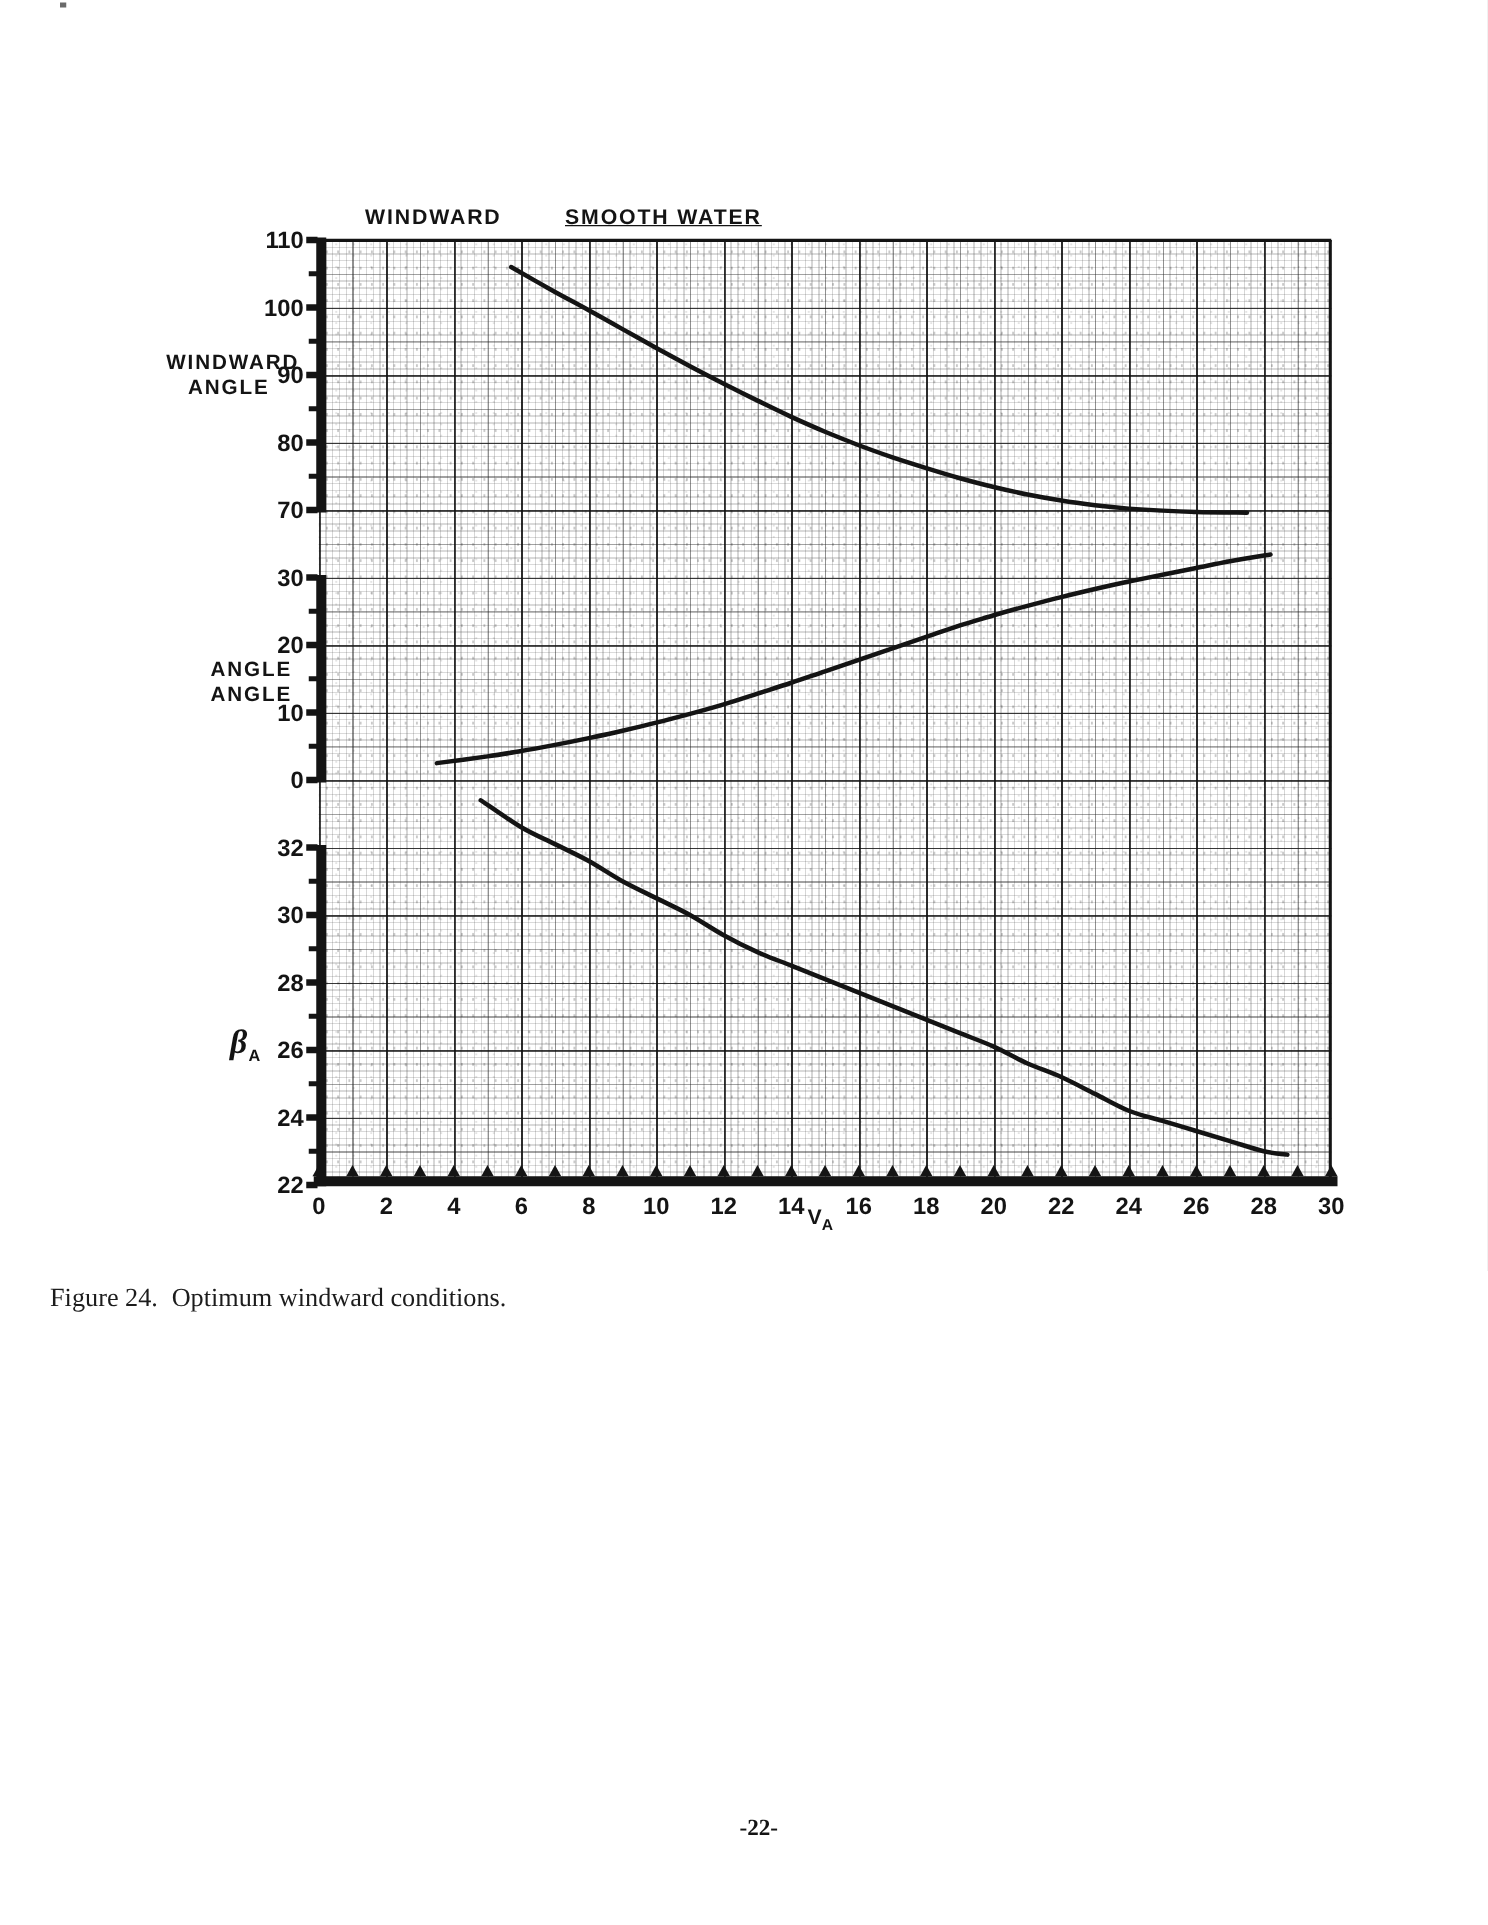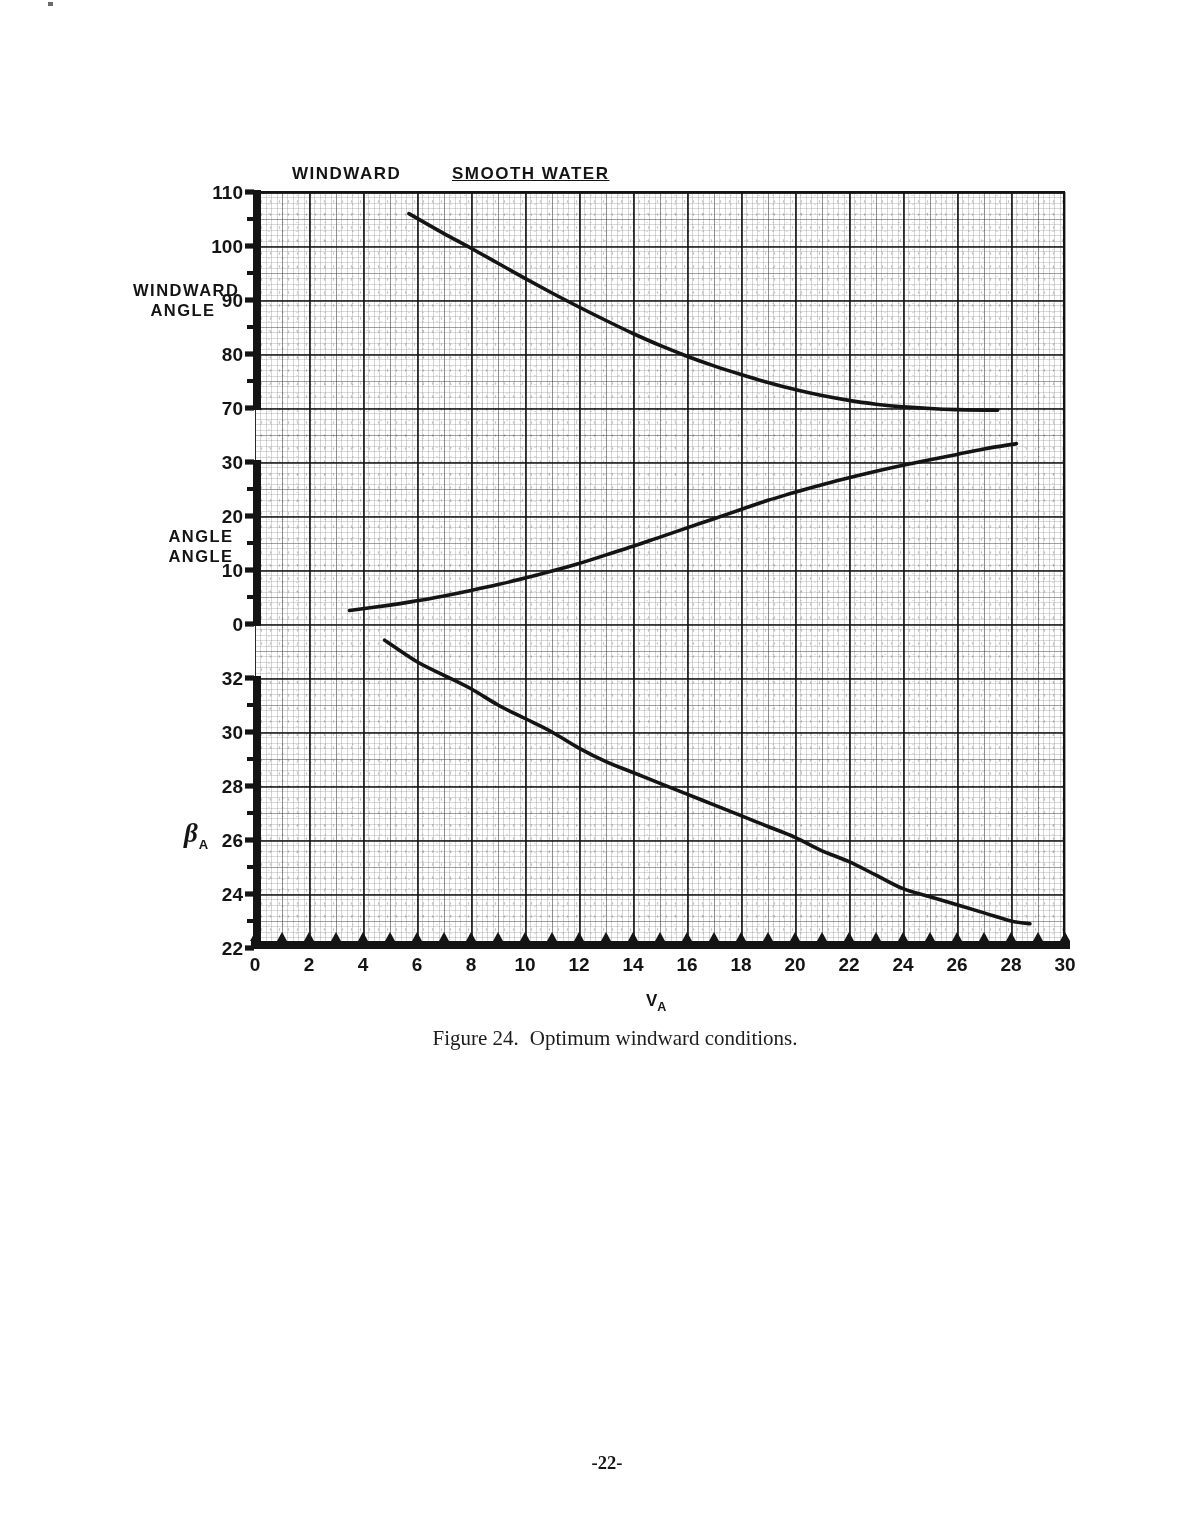--- a/index.html
+++ b/index.html
@@ -30,23 +30,23 @@
   .cond-label{position:absolute;font-size:17px;font-weight:bold;letter-spacing:1.5px;text-align:left;white-space:nowrap;}
   .windward{left:292px;top:164px;width:106px;}
   .smooth{left:452px;top:164px;width:168px;text-decoration:underline;}
   .ylab{position:absolute;font-weight:bold;font-size:16.5px;letter-spacing:1.5px;line-height:19.5px;text-align:center;}
   .tacking-lab{left:133px;top:281px;width:100px;}
   .heel-lab{left:153px;top:527px;width:96px;}
   .beta-lab{position:absolute;left:184px;top:818px;font-family:"Liberation Serif","DejaVu Serif",serif;
             font-style:italic;font-weight:bold;font-size:27px;}
   .beta-lab .sub{font-family:"Liberation Sans","DejaVu Sans",sans-serif;font-style:normal;
                  font-size:13px;position:relative;top:7px;left:1px;}
-  .xlab{position:absolute;left:646px;top:964px;font-size:17px;font-weight:bold;margin-top:27px;}
+  .xlab{position:absolute;left:646px;top:964px;font-size:17px;font-weight:bold;}
   .xlab .sub{font-size:12.5px;position:relative;top:5px;left:0px;}
-  .caption{position:absolute;left:40px;top:1026px;width:1150px;text-align:center;
+  .caption{position:absolute;left:40px;top:1026px;width:1150px;text-align:left;
            font-family:"Liberation Serif","DejaVu Serif",serif;font-size:21px;color:#1c1c1c;}
   .caption .cap-text{margin-left:11px;}
   .pageno{position:absolute;left:12px;top:1453px;width:1190px;text-align:center;
           font-family:"Liberation Serif","DejaVu Serif",serif;font-size:18.5px;font-weight:bold;color:#141414;}
   svg.overlay{position:absolute;left:0;top:0;pointer-events:none;}
 </style>
 </head>
 <body>
 
 <div class="page">

